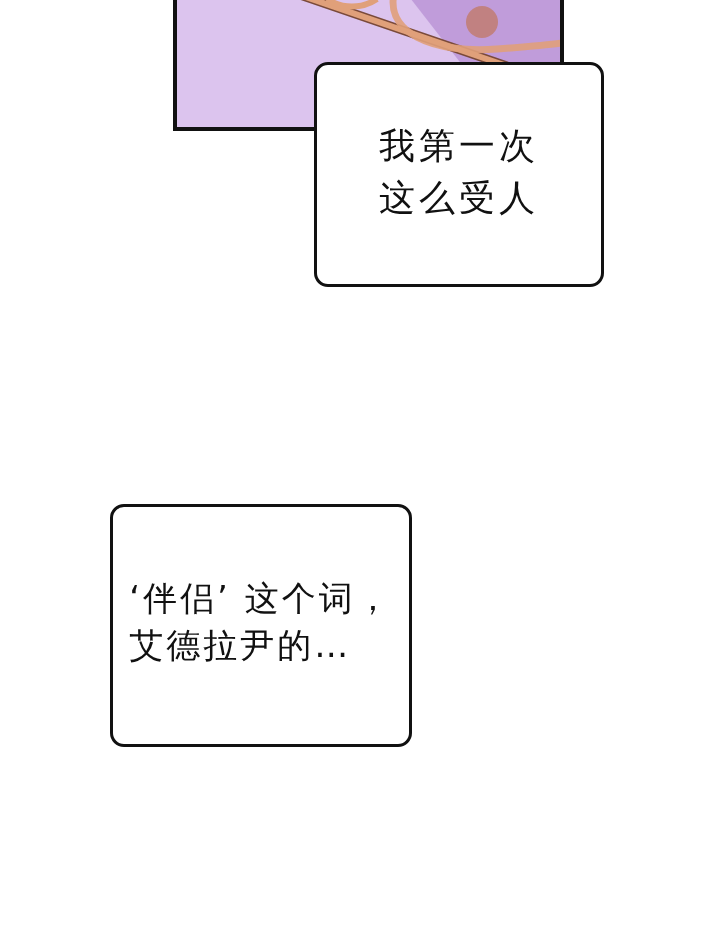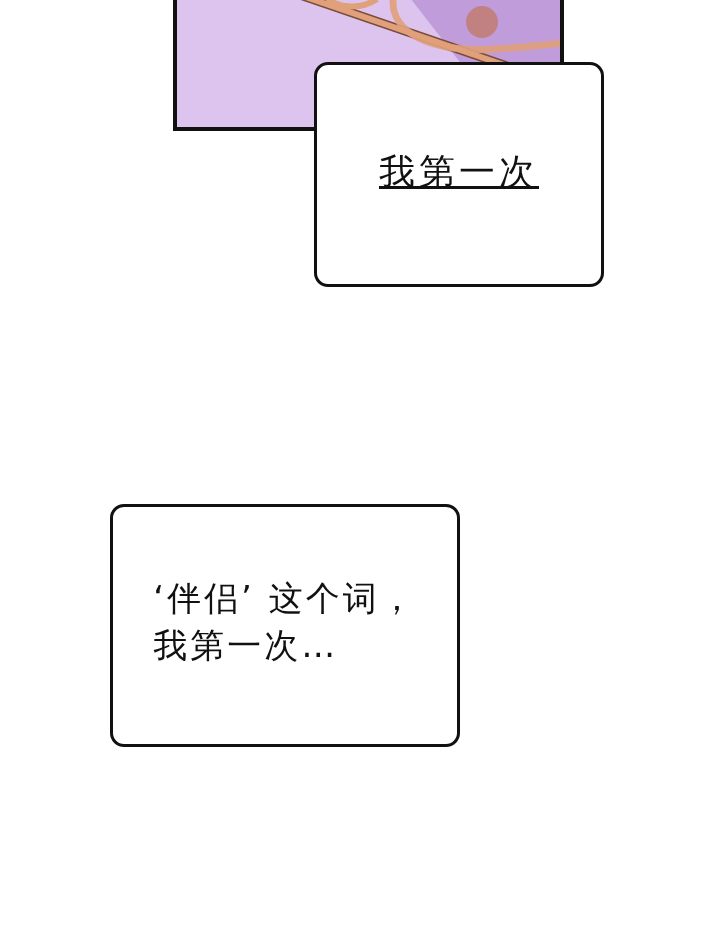--- a/index.html
+++ b/index.html
@@ -5,37 +5,37 @@
   html, body { margin:0; padding:0; }
   body { width:720px; height:926px; background:#ffffff; position:relative; overflow:hidden;
          font-family:"DejaVu Sans", sans-serif; }
   .panel { position:absolute; left:173px; top:-10px; width:383px; height:133px;
            background:#dcc4ee; border:4px solid #111; box-sizing:content-box; overflow:hidden; }
   .panel svg { position:absolute; left:0; top:0; }
   .bubble { position:absolute; background:#fff; border:3.5px solid #111; border-radius:14px;
             box-sizing:border-box; display:flex; align-items:center; justify-content:center; }
   .bubble .txt { font-size:36px; line-height:52px; color:#111; letter-spacing:4px; white-space:pre; }
   #b1 { left:314px; top:62px; width:290px; height:225px; }
-  #b1 .txt { text-align:left; margin-top:-6px;text-decoration:underline; }
-  #b2 { left:110px; top:504px; width:350px; height:243px; }
+  #b1 .txt { text-align:left; margin-top:-6px; }
+  #b2 { left:110px; top:504px; width:302px; height:243px; }
   #b2 .txt { font-size:34px; line-height:47px; text-align:left; letter-spacing:3px; margin-top:-8px; }
 </style>
 </head>
 <body>
 
 <div class="panel">
   <svg width="383" height="133" viewBox="0 0 383 133">
     <polygon points="230,0 383,0 383,120 300,90" fill="#b48cd2" opacity="0.7"></polygon>
     <path d="M120,0 L330,72" stroke="#7a4a3a" stroke-width="9" fill="none"></path>
     <path d="M120,0 L330,72" stroke="#e0a07a" stroke-width="6" fill="none"></path>
     <path d="M220,-10 C200,40 260,60 320,55 C360,52 383,50 390,48" stroke="#e0a07a" stroke-width="7" fill="none" opacity="0.9"></path>
     <circle cx="305" cy="28" r="16" fill="#c07a6a" opacity="0.8"></circle>
     <path d="M150,5 C165,15 185,15 200,5" stroke="#e0a07a" stroke-width="6" fill="none"></path>
   </svg>
 </div>
 
 <div class="bubble" id="b1">
-  <div class="txt"><div>我第一次</div></div>
+  <div class="txt"><div>我第一次</div><div>这么受人</div></div>
 </div>
 
 <div class="bubble" id="b2">
-  <div class="txt"><div>‘伴侣’ 这个词，</div><div>我第一次…</div></div>
+  <div class="txt"><div>‘伴侣’ 这个词，</div><div>艾德拉尹的…</div></div>
 </div>
 
 </body></html>

